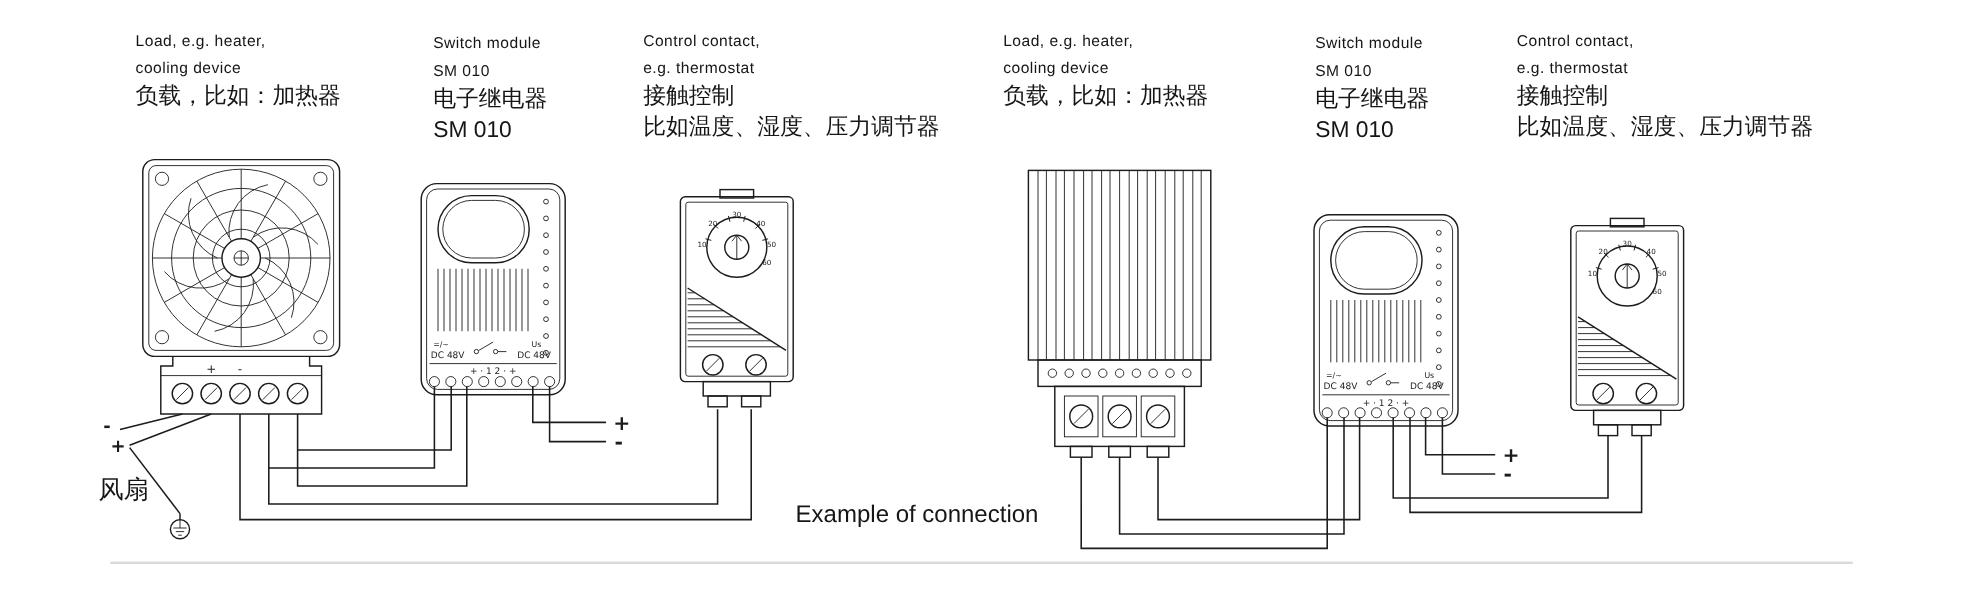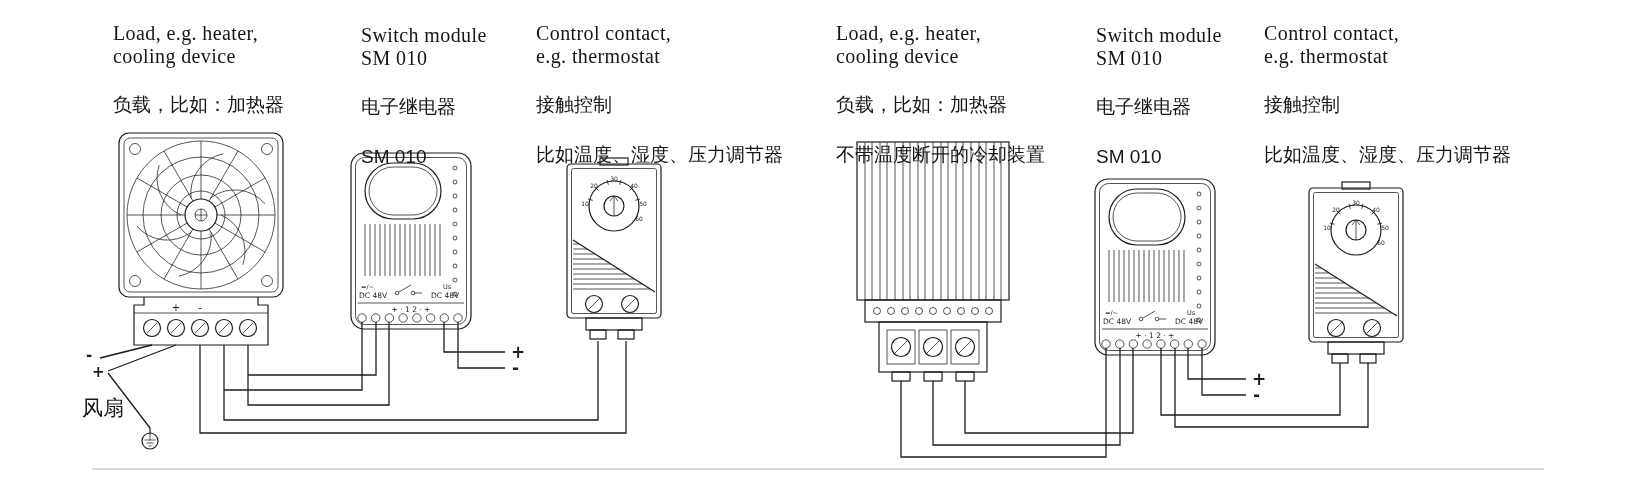--- a/index.html
+++ b/index.html
@@ -1,21 +1,21 @@
 <!DOCTYPE html>
 <html><head>
 <meta charset="utf-8">
 <style>
   html,body{margin:0;padding:0;background:#fff;}
   .canvas{position:relative;width:1639px;height:492px;background:#ffffff;overflow:hidden;
           font-family:"Liberation Sans",sans-serif;color:#161616;}
   .svg-layer{position:absolute;left:0;top:0;}
   .lbl{position:absolute;white-space:nowrap;}
-  .lbl .en{font-family:Liberation Serif, serif;font-size:20px;line-height:23px;letter-spacing:.4px;}
-  .lbl .zh{font-size:19px;line-height:26px;margin-top:24px;}
+  .lbl .en{font-family:Liberation Sans, sans-serif;font-size:13px;line-height:23px;letter-spacing:.4px;}
+  .lbl .zh{font-size:19px;line-height:26px;}
   .caption-zh{position:absolute;left:663px;top:386px;font-size:27px;}
   .caption-en{position:absolute;left:663px;top:418px;font-size:20px;}
   .fan-label{position:absolute;left:82px;top:394px;font-size:21px;text-align:right;}
   .bottom-rule{position:absolute;left:92px;top:468px;width:1452px;height:2px;background:#d9d9d9;}
   .s{fill:none;stroke:#1c1c1c;stroke-width:1.2px;}
   .thin{stroke-width:.75px;}
   .wires{fill:none;stroke:#1c1c1c;stroke-width:1.3px;}
   svg text{fill:#1c1c1c;stroke:none;font-family:"DejaVu Sans",sans-serif;}
   .supply{font-weight:bold;font-size:17px;}
   .pol{font-weight:bold;font-size:15px;}
@@ -224,31 +224,31 @@
   <div class="lbl" style="left:536px;top:22px">
     <div class="en">Control contact,</div>
     <div class="en">e.g. thermostat</div>
     <div class="zh">接触控制</div>
     <div class="zh">比如温度、湿度、压力调节器</div>
   </div>
   <div class="lbl" style="left:836px;top:22px">
     <div class="en">Load, e.g. heater,</div>
     <div class="en">cooling device</div>
     <div class="zh">负载，比如：加热器</div>
-    <div class="zh">不带温度断开的冷却装置</div>
   </div>
   <div class="lbl" style="left:1096px;top:24px">
     <div class="en">Switch module</div>
     <div class="en">SM 010</div>
     <div class="zh">电子继电器</div>
     <div class="zh">SM 010</div>
   </div>
   <div class="lbl" style="left:1264px;top:22px">
     <div class="en">Control contact,</div>
     <div class="en">e.g. thermostat</div>
     <div class="zh">接触控制</div>
     <div class="zh">比如温度、湿度、压力调节器</div>
   </div>
 
   <div class="fan-label">风扇</div>
+  <div class="caption-en">Example of connection</div>
 
   <div class="bottom-rule"></div>
 </div>
 
 </body></html>

